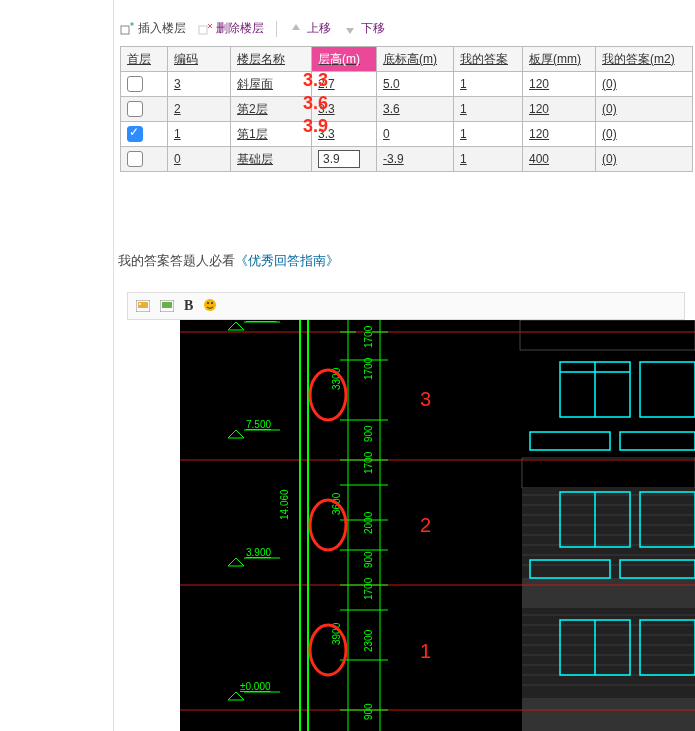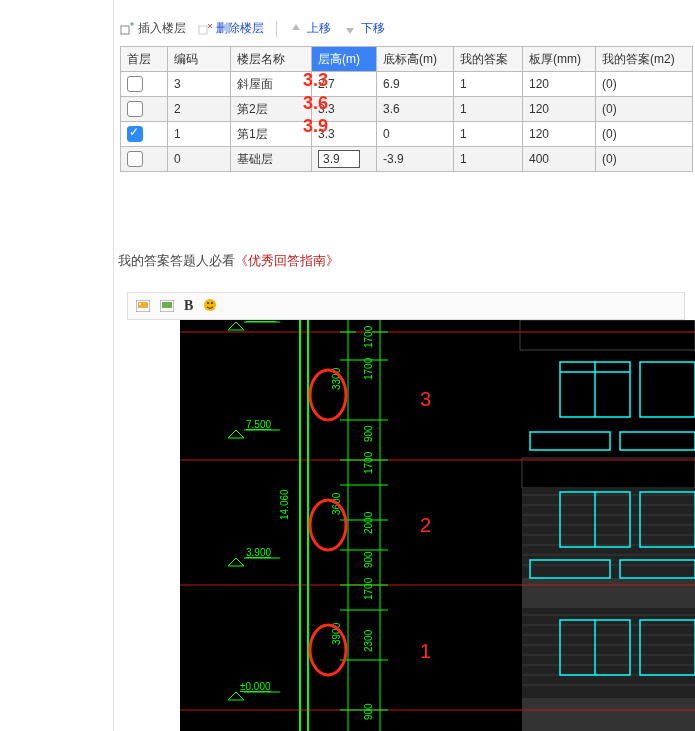--- a/index.html
+++ b/index.html
@@ -33,52 +33,53 @@
     gap: 12px;
     color: #444;
   }
   .toolbar .btn {
     display: flex;
     align-items: center;
     gap: 4px;
     cursor: pointer;
   }
   .toolbar .btn.disabled {
-    color: #1d4ed8;
+    color: #701a75;
   }
   .icon {
     display: inline-block;
     width: 14px;
     height: 14px;
   }
   .sep {
     width: 1px;
     height: 16px;
     background: #ccc;
   }
   .table {
     position: absolute;
     left: 120px;
     top: 46px;
     border: 1px solid #999;
     border-collapse: collapse;
+    text-decoration: underline;
   }
   .table th, .table td {
     border: 1px solid #bbb;
     padding: 3px 6px;
     font-weight: normal;
     text-align: left;
     font-size: 12px;
     height: 18px;
   }
   .table th {
     background: #f5f5f5;
   }
   .table th.sel {
-    background: #3b82f6;
+    background: #ec4899;
     color: #fff;
     margin-left: 28px;
   }
   .table tr.alt td { background: #f3f3f3; }
   .table tr.white td { background: #fff; }
   .chk {
     display: inline-block;
     width: 14px;
     height: 14px;
     border: 1px solid #888;
@@ -117,21 +118,21 @@
   .tabs {
     position: absolute;
     left: 118px;
     top: 252px;
     display: flex;
     gap: 0;
     font-size: 13px;
     color: #444;
   }
   .tabs .link {
-    color: #b91c1c;
+    color: #0369a1;
   }
   .editor-bar {
     position: absolute;
     left: 127px;
     top: 292px;
     height: 28px;
     width: 558px;
     border: 1px solid #ddd;
     display: flex;
     align-items: center;
@@ -244,21 +245,21 @@
       <th style="width:64px">底标高(m)</th>
       <th style="width:56px">我的答案</th>
       <th style="width:60px">板厚(mm)</th>
       <th style="width:84px">我的答案(m2)</th>
     </tr>
     <tr class="white">
       <td><span class="chk"></span></td>
       <td>3</td>
       <td>斜屋面</td>
       <td>2.7</td>
-      <td>6.9</td>
+      <td>5.0</td>
       <td>1</td>
       <td>120</td>
       <td>(0)</td>
     </tr>
     <tr class="alt">
       <td><span class="chk"></span></td>
       <td>2</td>
       <td>第2层</td>
       <td>3.3</td>
       <td>3.6</td>

